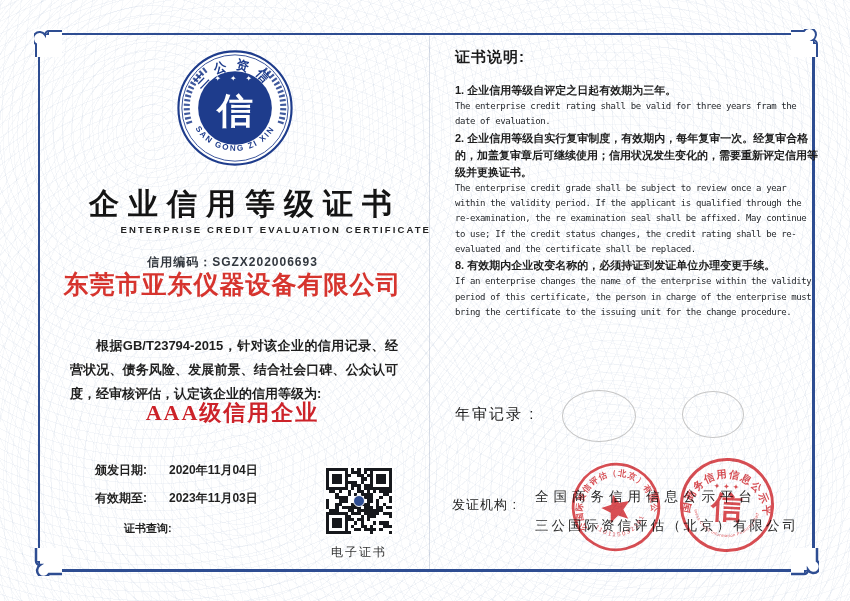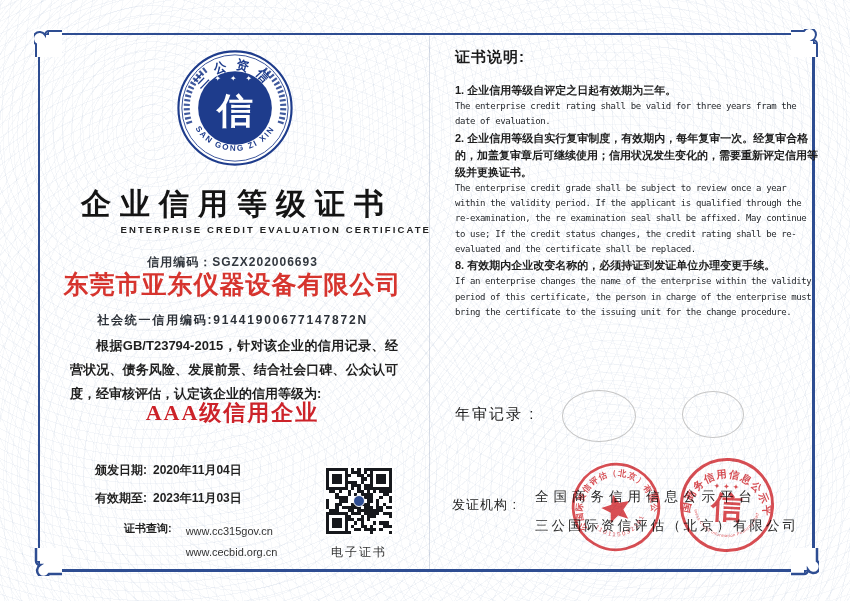--- a/index.html
+++ b/index.html
@@ -29,21 +29,21 @@
   .corner.tl{left:34px;top:29px;}
   .corner.tr{right:31px;top:29px;transform:rotate(90deg);}
   .corner.br{right:31px;bottom:25px;transform:rotate(180deg);}
   .corner.bl{left:34px;bottom:25px;transform:rotate(270deg);}
   
   .left-page{position:absolute;left:40px;top:0;width:385px;height:601px;}
   .logo-wrap{position:absolute;left:135px;top:48px;width:120px;height:120px;}
   .cert-title{
     position:absolute;left:0;top:184px;width:385px;text-align:center;
     font-family:Liberation Sans, sans-serif;font-weight:900;font-size:30px;color:#141414;
-    letter-spacing:9px;text-indent:9px;white-space:nowrap;
+    letter-spacing:9px;text-indent:9px;white-space:nowrap;padding-left:8px;
   }
   .cert-title-en{
     position:absolute;left:6px;top:224px;width:385px;text-align:right;
     font-weight:700;font-size:9.5px;color:#222;letter-spacing:2.1px;white-space:nowrap;
   }
   .credit-code{
     position:absolute;left:0;top:246px;width:385px;text-align:center;
     font-weight:700;font-size:12px;color:#33383f;letter-spacing:1px;margin-top:8px;
   }
   .company-name{
@@ -59,21 +59,21 @@
     font-weight:700;font-size:13px;color:#1f1f1f;line-height:1.85;
     text-align:justify;text-indent:2em;
   }
   .rating{
     position:absolute;left:0;top:398px;width:385px;text-align:center;
     font-family:"Liberation Serif",serif;
     font-weight:900;font-size:22px;color:#cc2229;letter-spacing:2px;white-space:nowrap;
   }
   .info-block{position:absolute;left:55px;top:462px;font-size:12px;color:#1f1f1f;}
   .info-row{display:flex;margin-bottom:11px;font-weight:700;}
-  .info-row .lbl{margin-right:6px;}
+  .info-row .lbl{margin-right:22px;}
   .query-row{display:flex;margin-top:14px;}
   .query-row .lbl{font-weight:700;font-size:11px;margin-right:14px;margin-left:29px;}
   .query-urls{font-size:11px;font-weight:400;color:#333;line-height:1.9;}
   .qr-block{position:absolute;left:283px;top:466px;width:72px;text-align:center;}
   .qr{
     position:relative;width:66px;height:66px;margin:0 auto;background:#fff;padding:2px;
     display:grid;grid-template-columns:repeat(21,1fr);grid-template-rows:repeat(21,1fr);gap:0;
   }
   .qr i{display:block;}
   .qr i.on{background:#16181c;}
@@ -156,39 +156,34 @@
         <text font-size="9.5" font-weight="bold" fill="#1e3c8c" letter-spacing="2">
           <textPath href="#arcBottom" startOffset="50%" text-anchor="middle">SAN GONG ZI XIN</textPath>
         </text>
       </svg>
     </div>
 
     <div class="cert-title">企业信用等级证书</div>
     <div class="cert-title-en">ENTERPRISE CREDIT EVALUATION CERTIFICATE</div>
     <div class="credit-code">信用编码：SGZX202006693</div>
     <div class="company-name">东莞市亚东仪器设备有限公司</div>
-    <div class="social-code">社会统一信用编码:91441900677147872N</div>
     <div class="body-paragraph">根据GB/T23794-2015，针对该企业的信用记录、经营状况、债务风险、发展前景、结合社会口碑、公众认可度，经审核评估，认定该企业的信用等级为:</div>
     <div class="rating">AAA级信用企业</div>
 
     <div class="info-block">
       <div class="info-row">
         <span class="lbl">颁发日期:</span>
         <span>2020年11月04日</span>
       </div>
       <div class="info-row">
         <span class="lbl">有效期至:</span>
         <span>2023年11月03日</span>
       </div>
       <div class="query-row">
         <span class="lbl">证书查询:</span>
-        <div class="query-urls">
-            <div>www.cc315gov.cn</div>
-            <div>www.cecbid.org.cn</div>
-          </div>
       </div>
     </div>
 
     <div class="qr-block">
       <div class="qr" id="qr">
         <span class="qr-center-dot"></span>
       <i class="on"></i>
           <i class="on"></i>
           <i class="on"></i>
           <i class="on"></i>

